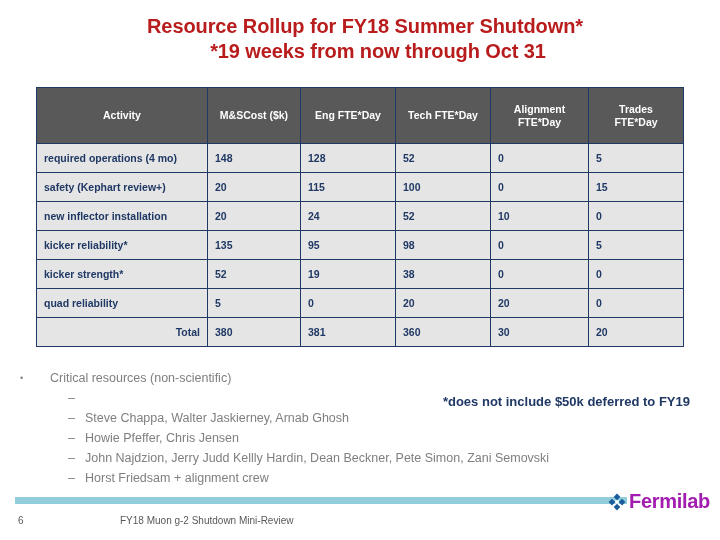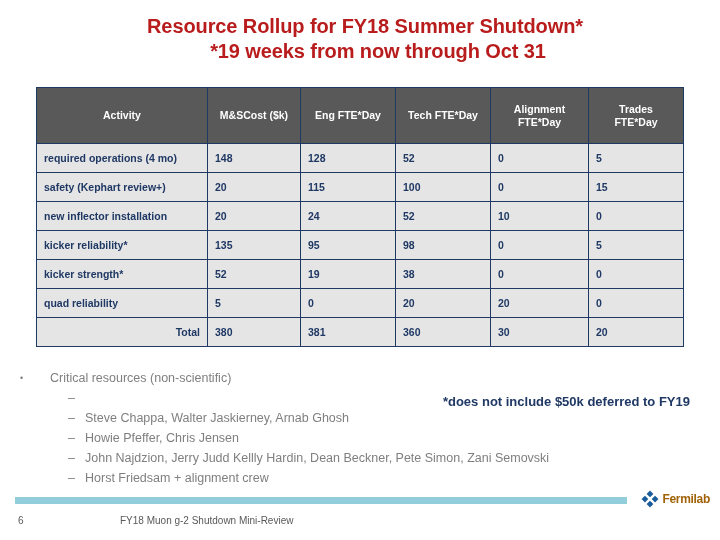--- a/index.html
+++ b/index.html
@@ -132,23 +132,23 @@
   #logo-block {
     position: absolute;
     right: 10px;
     top: 490px;
     display: flex;
     align-items: center;
     gap: 3px;
   }
   #logo-mark { display: block; }
   #logo-text {
-    color: #a16207;
-    font-weight: bold;
-    font-size: 12px;
+    color: #a21caf;
+    font-weight: bold;
+    font-size: 20px;
     letter-spacing: -0.3px;
   }
   #footer-line {
     position: absolute;
     left: 0;
     top: 512px;
     width: 720px;
     height: 18px;
     color: #595959;
     font-size: 10px;

